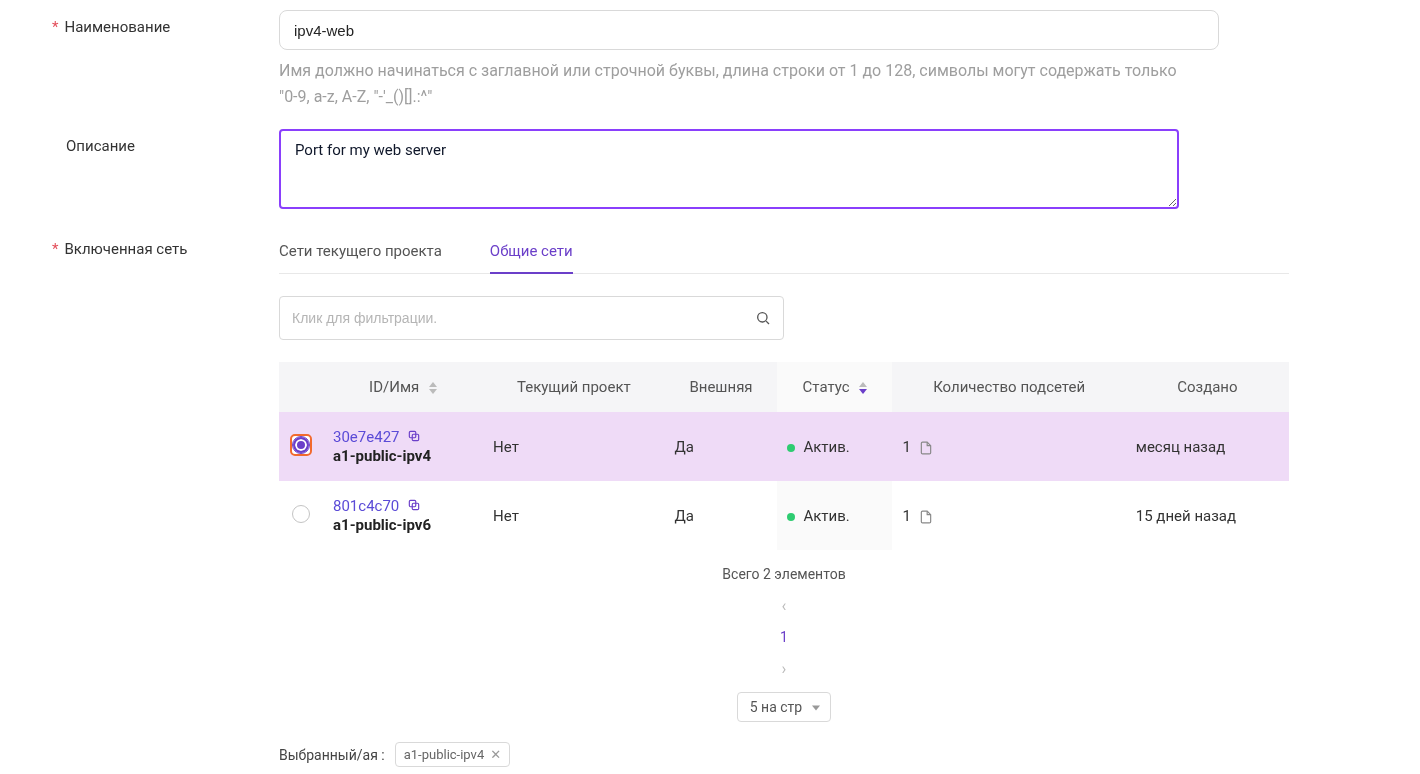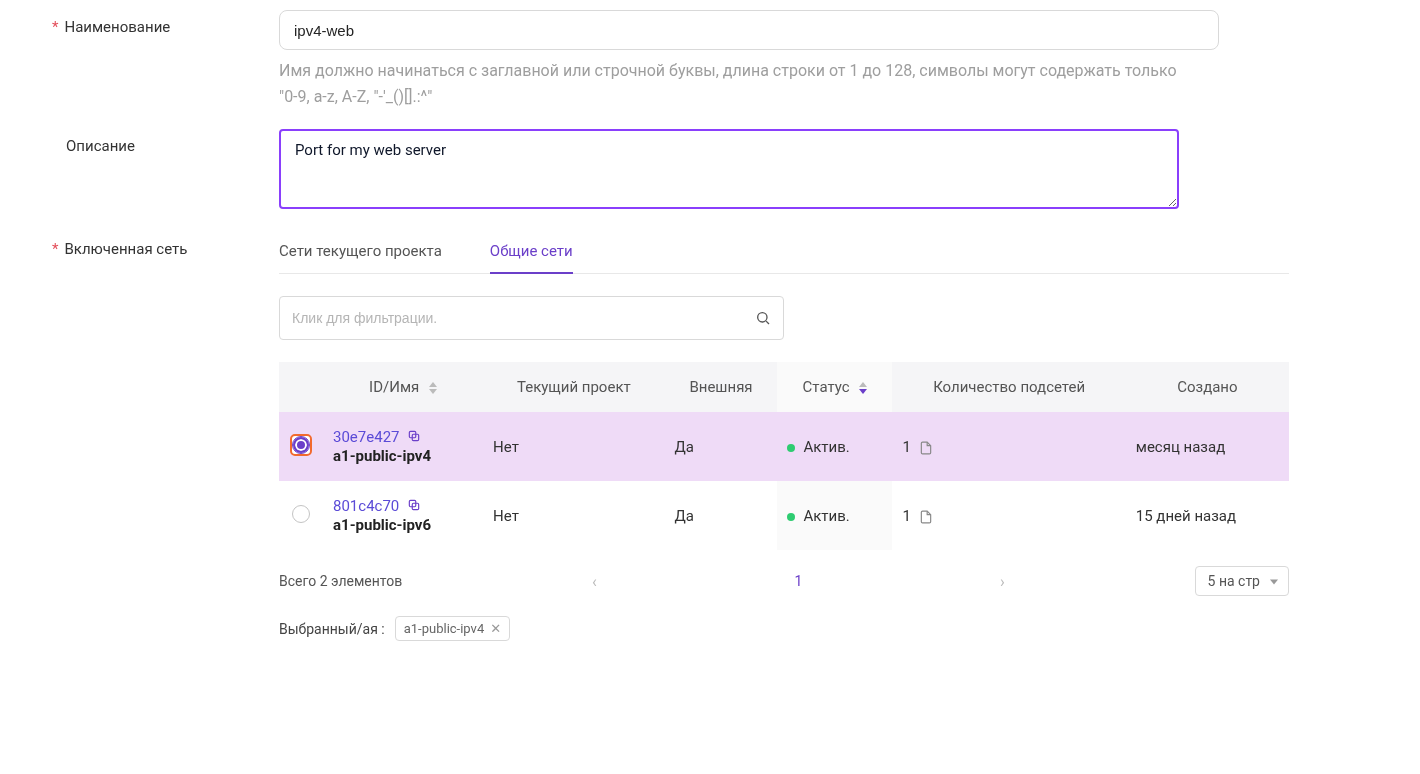--- a/index.html
+++ b/index.html
@@ -181,24 +181,25 @@
     width:0;height:0;border-left:4px solid transparent;border-right:4px solid transparent;
   }
   .sort-icon .up { border-bottom:5px solid #bbb; margin-bottom:2px;}
   .sort-icon .down { border-top:5px solid #bbb; }
   .sort-icon.colored .down { border-top-color:#6b3fc9;}
   .pagination {
     width: 1010px;
     display: flex;
     justify-content: space-between;
     align-items: center;
-    gap: 26px;
+    gap: 14px;
     margin-top: 16px;
     font-size: 14px;
     color: #555;
+    flex-direction: column;
   }
   .pager-btn { color: #bbb; cursor: pointer; padding: 0 4px; font-size: 16px;}
   .pager-num { color: #6b3fc9; padding: 0 8px; }
   .page-size {
     border: 1px solid #d9d9d9; border-radius: 4px;
     padding: 6px 28px 6px 12px;
     position: relative;
     cursor: pointer;
   }
   .page-size::after{

